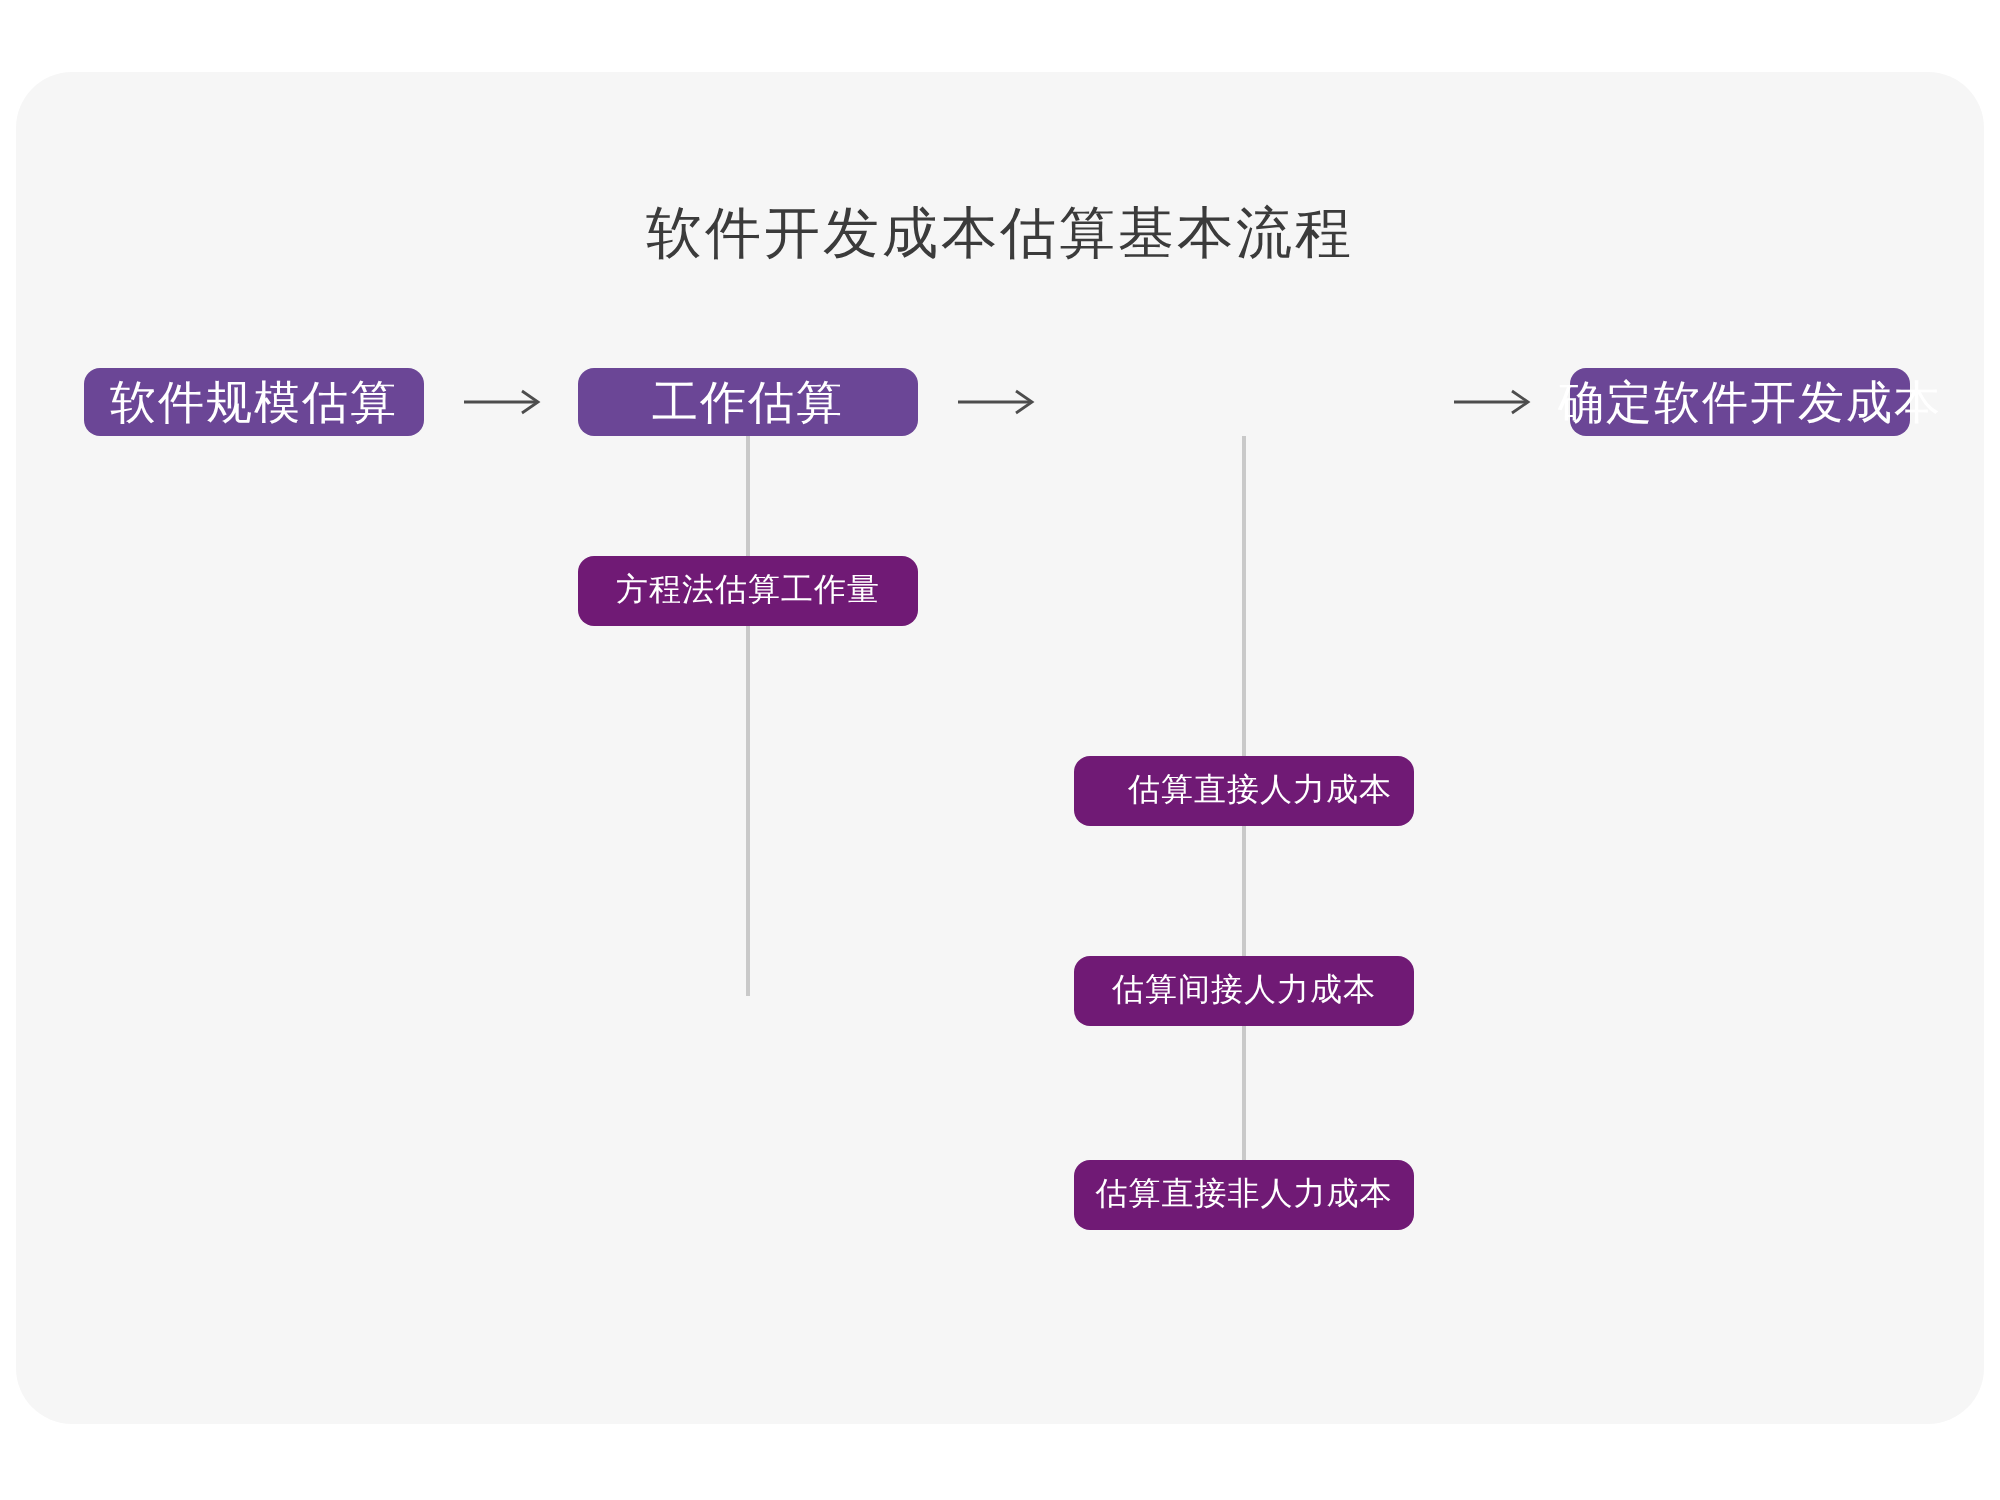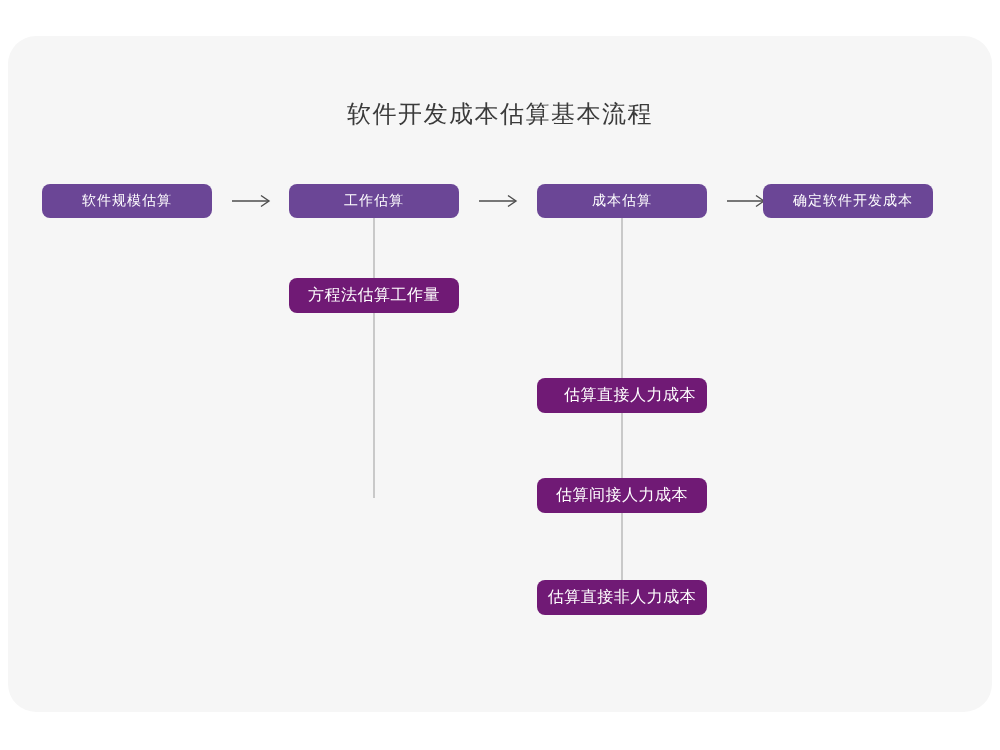--- a/index.html
+++ b/index.html
@@ -17,46 +17,46 @@
     width: 984px; height: 676px;
     background: #f6f6f6;
     border-radius: 28px;
   }
 
   .diagram-title {
     position: absolute;
     left: 0; top: 98px;
     width: 1000px;
     text-align: center;
-    font-size: 24px;
+    font-size: 28px;
     font-weight: 500;
     letter-spacing: 1.5px;
     color: #3b3b3b;
   }
 
   .node {
     position: absolute;
     width: 170px; height: 34px;
     border-radius: 8px;
     display: flex;
     align-items: center;
     justify-content: center;
     color: #ffffff;
-    font-size: 14px;
+    font-size: 23px;
     letter-spacing: 1px;
     white-space: nowrap;
   }
   .node.main { background: #6b4696; height: 34px; }
   .node.sub  { background: #701a75; height: 35px; font-size: 16px; letter-spacing: 0.5px; }
 
   
   .n1 { left: 42px;  top: 184px; }
   .n2 { left: 289px; top: 184px; }
   .n3 { left: 537px; top: 184px; }
-  .n4 { left: 763px; top: 184px; padding-left: 10px; }
+  .n4 { left: 785px; top: 184px; padding-left: 10px; }
 
   
   .a1 { left: 289px; top: 278px; }
   .a2 { left: 289px; top: 378px; }
   .a3 { left: 289px; top: 478px; }
 
   
   .b1 { left: 537px; top: 278px; }
   .b2 { left: 537px; top: 378px; padding-left: 16px; }
   .b3 { left: 537px; top: 478px; }
@@ -98,21 +98,20 @@
     <polyline points="32,2.5 40,8 32,13.5" fill="none" stroke="#4d4d4d" stroke-width="1.4"></polyline>
   </svg>
 
   <div class="node main n2">工作估算</div>
 
   <svg class="flow-arrow ar2" viewBox="0 0 44 16">
     <line x1="3" y1="8" x2="39" y2="8" stroke="#4d4d4d" stroke-width="1.4"></line>
     <polyline points="32,2.5 40,8 32,13.5" fill="none" stroke="#4d4d4d" stroke-width="1.4"></polyline>
   </svg>
 
-  <div class="node main n3">成本估算</div>
 
   <svg class="flow-arrow ar3" viewBox="0 0 44 16">
     <line x1="3" y1="8" x2="39" y2="8" stroke="#4d4d4d" stroke-width="1.4"></line>
     <polyline points="32,2.5 40,8 32,13.5" fill="none" stroke="#4d4d4d" stroke-width="1.4"></polyline>
   </svg>
 
   <div class="node main n4">确定软件开发成本</div>
 
   <div class="node sub a1">方程法估算工作量</div>
 

